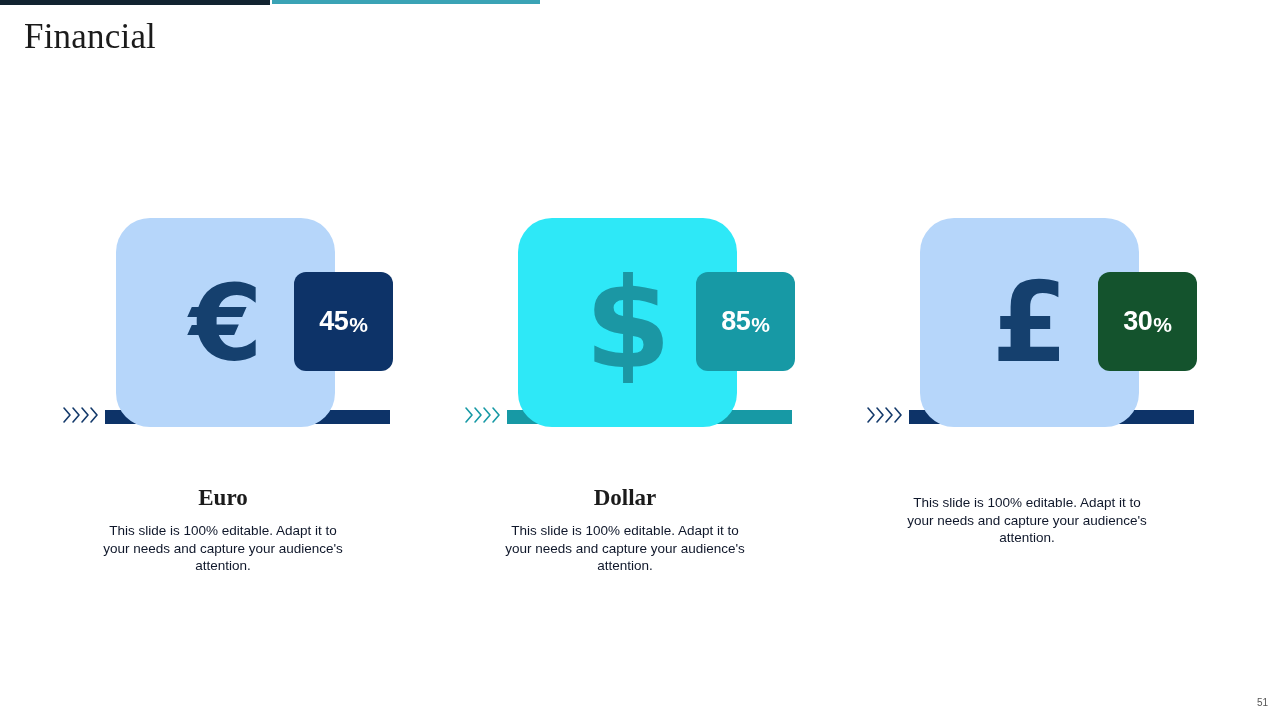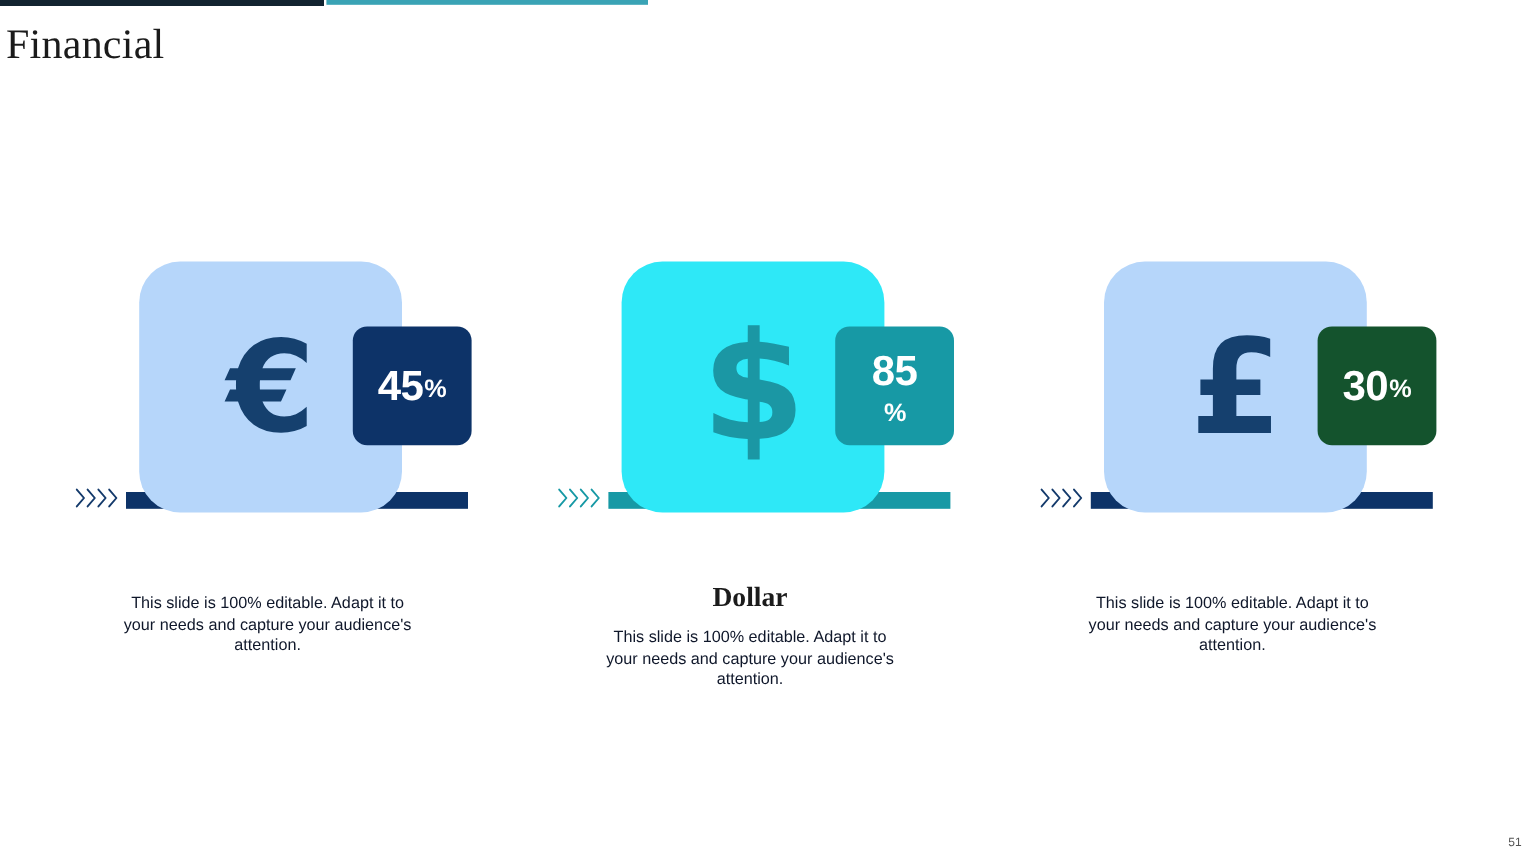--- a/index.html
+++ b/index.html
@@ -31,21 +31,21 @@
   .bar-teal {
     position: absolute;
     left: 272px; top: 0;
     width: 268px; height: 4px;
     background: #3AA3B5;
   }
 
   
   #page-title {
     position: absolute;
-    left: 5px;
+    left: 24px;
     top: 16px;
     font-family: "Liberation Serif", serif;
     font-size: 35px;
     font-weight: 400;
     color: #1b1b1b;
     letter-spacing: 0.2px;
     line-height: 42px;
   }
 
   
@@ -108,21 +108,21 @@
     height: 99px;
     border-radius: 12px;
     display: flex;
     align-items: center;
     justify-content: center;
     color: #ffffff;
   }
   .badge .pct-num {
     font-family: "Liberation Sans", sans-serif;
     font-weight: bold;
-    font-size: 35px;
+    font-size: 27px;
     letter-spacing: -0.5px;
   }
   .badge .pct-sign {
     font-family: "Liberation Sans", sans-serif;
     font-weight: bold;
     font-size: 21px;
     margin-left: 1px;
     position: relative;
     top: 3px;
   }
@@ -211,21 +211,21 @@
         <path d="M20 4 L26 11 L20 18"></path>
         <path d="M29 4 L35 11 L29 18"></path>
       </g>
     </svg>
     <div class="under-bar" style="background: rgb(23, 153, 165);"></div>
     <div class="tile" style="background: rgb(46, 232, 247);">
       <svg class="glyph" width="120" height="120" viewBox="0 0 100 100">
         <text x="50" y="50" text-anchor="middle" dominant-baseline="central" font-family="'DejaVu Sans', sans-serif" font-size="104" font-weight="bold" class="sym-text" fill="#1B97A4">$</text>
       </svg>
     </div>
-    <div class="badge" style="background: rgb(23, 153, 165); flex-direction: column;">
+    <div class="badge" style="background: rgb(23, 153, 165);">
       <span class="pct-num">85</span>
         <span class="pct-sign">%</span>
     </div>
   </div>
 
   <div class="card-unit u2">
     <svg class="chevrons" viewBox="0 0 40 22">
       <g fill="none" stroke="#143A6B" stroke-width="1.6" stroke-linecap="round" stroke-linejoin="round">
         <path d="M2 4 L8 11 L2 18"></path>
         <path d="M11 4 L17 11 L11 18"></path>
@@ -242,20 +242,21 @@
     <div class="badge" style="background: #14532d;">
       <span class="pct-num">30</span>
         <span class="pct-sign">%</span>
     </div>
   </div>
 
 </div>
 
 <div id="captions-row">
   <div class="caption-unit u0">
+    <div class="caption-title">Euro</div>
     <div class="caption-body">This slide is 100% editable. Adapt it to your needs and capture your audience's attention.</div>
   </div>
   <div class="caption-unit u1">
     <div class="caption-title">Dollar</div>
     <div class="caption-body">This slide is 100% editable. Adapt it to your needs and capture your audience's attention.</div>
   </div>
   <div class="caption-unit u2">
     <div class="caption-body">This slide is 100% editable. Adapt it to your needs and capture your audience's attention.</div>
   </div>
 </div>

